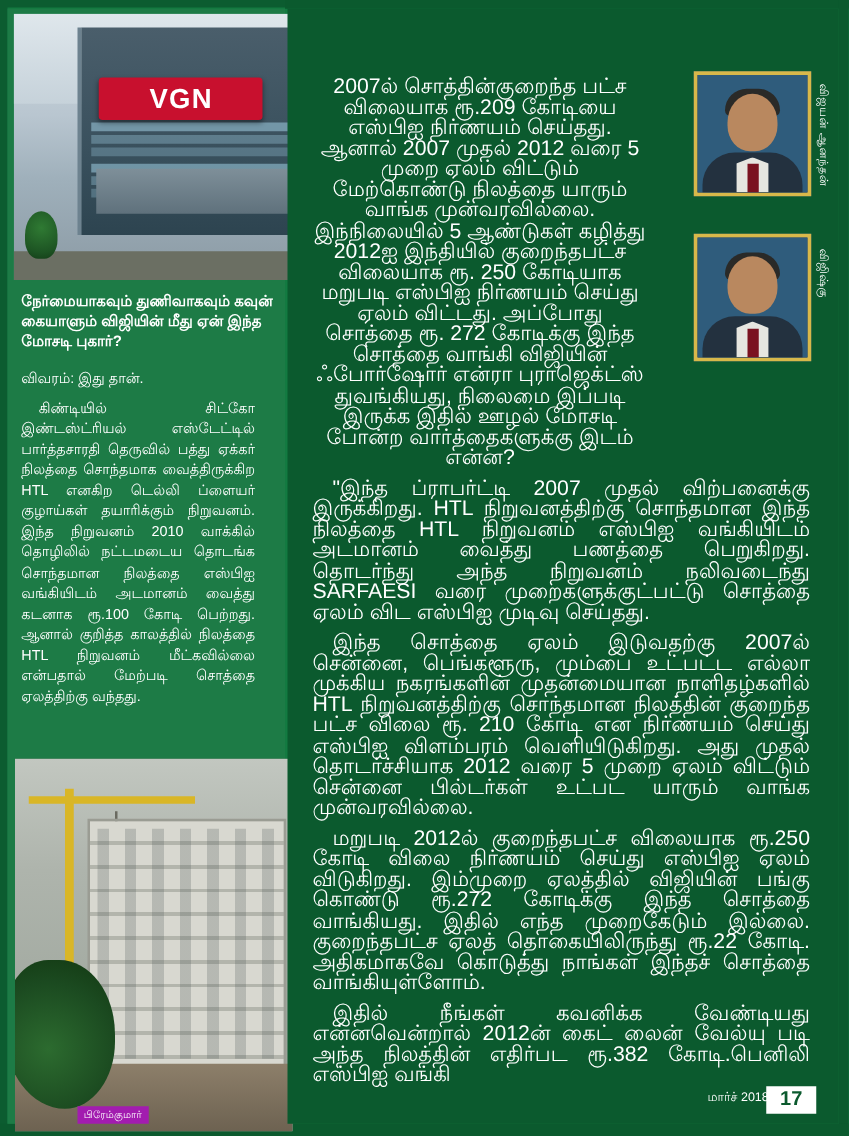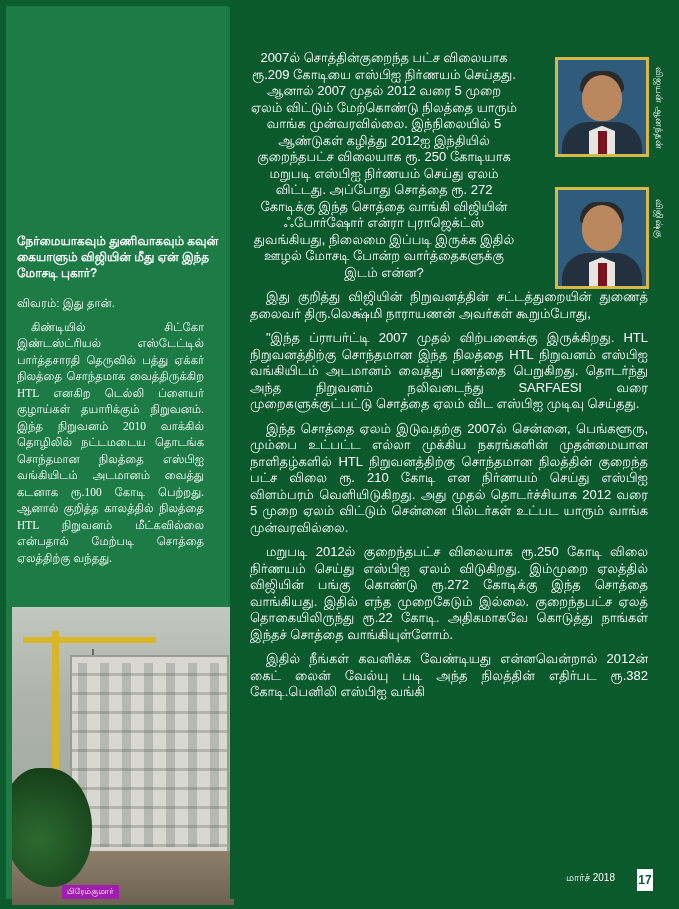--- a/index.html
+++ b/index.html
@@ -126,21 +126,21 @@
     position: absolute;
     left: 11px;
     top: 288px;
     width: 203px;
     color: #ffffff;
     font-size: 11.5px;
     line-height: 16.5px;
     text-align: justify;
   }
   .left-body p { margin: 0 16px 7px 0; }
-  .left-body .ind { text-indent: 14px; font-family: Liberation Serif, serif; }
+  .left-body .ind { text-indent: 14px; }
 
   .photo-bottom {
     position: absolute;
     left: 6px;
     top: 600px;
     width: 222px;
     height: 298px;
     overflow: hidden;
     background: #8e8f86;
   }
@@ -198,24 +198,24 @@
     position: absolute;
     left: 230px;
     top: 7px;
     width: 441px;
     height: 892px;
     background: #0b5a2e;
   }
   .main-text {
     position: absolute;
     left: 20px;
-    top: 43px;
+    top: 54px;
     width: 398px;
     color: #ffffff;
-    font-size: 13px;
+    font-size: 17px;
     line-height: 16.5px;
     text-align: justify;
   }
   .main-text p { margin: 0 0 8px 0; text-indent: 16px; }
   .main-text p.noind { text-indent: 0; }
   .main-text .intro {
     display: block;
     width: 268px;
     text-align: center;
     text-indent: 0;
@@ -332,44 +332,58 @@
     right: 56px;
     bottom: 14px;
     color: #ffffff;
     font-size: 10px;
     font-weight: normal;
   }
   .page-num {
     position: absolute;
     right: 18px;
     bottom: 8px;
-    width: 16px;
+    width: 40px;
     height: 22px;
     background: #ffffff;
     color: #0b5a2e;
-    font-size: 12px;
+    font-size: 16px;
     font-weight: bold;
     display: flex;
     align-items: center;
     justify-content: center;
   }
 </style>
 </head>
 <body>
 
 <div class="page">
 
   <div class="frame-left"></div>
   <div class="frame-top"></div>
   <div class="frame-top-bar"></div>
   <div class="frame-right"></div>
   <div class="frame-bottom"></div>
 
   <div class="left-col">
 
+    <div class="photo-top">
+      <div class="bld">
+        <div class="sky"></div>
+        <div class="tower">
+          <div class="glassrow" style="top:46%;"></div>
+          <div class="glassrow" style="top:66%;"></div>
+          <div class="podium"></div>
+        </div>
+        <div class="sign">VGN</div>
+        <div class="ground"></div>
+        <div class="tree" style="left:3%;"></div>
+        <div class="tree" style="left:88%;"></div>
+      </div>
+    </div>
 
     <div class="caption-left">நேர்மையாகவும் துணிவாகவும் கவுன் கையாளும் விஜியின் மீது ஏன் இந்த மோசடி புகார்?</div>
 
     <div class="left-body">
       <p>விவரம்: இது தான்.</p>
       <p class="ind">கிண்டியில் சிட்கோ இண்டஸ்ட்ரியல் எஸ்டேட்டில் பார்த்தசாரதி தெருவில் பத்து ஏக்கர் நிலத்தை சொந்தமாக வைத்திருக்கிற HTL எனகிற டெல்லி ப்ளையர் குழாய்கள் தயாரிக்கும் நிறுவனம். இந்த நிறுவனம் 2010 வாக்கில் தொழிலில் நட்டமடைய தொடங்க சொந்தமான நிலத்தை எஸ்பிஐ வங்கியிடம் அடமானம் வைத்து கடனாக ரூ.100 கோடி பெற்றது. ஆனால் குறித்த காலத்தில் நிலத்தை HTL நிறுவனம் மீட்கவில்லை என்பதால் மேற்படி சொத்தை ஏலத்திற்கு வந்தது.</p>
     </div>
 
     <div class="photo-bottom">
       <div class="cons">
@@ -407,21 +421,20 @@
         <div class="hair"></div>
         <div class="head"></div>
       </div>
     </div>
     <div class="portrait-label l2">விஜிஷ்கு</div>
 
     <div class="main-text">
       <p class="noind">
         <span class="intro">2007ல் சொத்தின்குறைந்த பட்ச விலையாக ரூ.209 கோடியை எஸ்பிஐ நிர்ணயம் செய்தது. ஆனால் 2007 முதல் 2012 வரை 5 முறை ஏலம் விட்டும் மேற்கொண்டு நிலத்தை யாரும் வாங்க முன்வரவில்லை. இந்நிலையில் 5 ஆண்டுகள் கழித்து 2012ஐ இந்தியில் குறைந்தபட்ச விலையாக ரூ. 250 கோடியாக மறுபடி எஸ்பிஐ நிர்ணயம் செய்து ஏலம் விட்டது. அப்போது சொத்தை ரூ. 272 கோடிக்கு இந்த சொத்தை வாங்கி விஜியின் ஃபோர்ஷோர் என்ரா புராஜெக்ட்ஸ் துவங்கியது, நிலைமை இப்படி இருக்க இதில் ஊழல் மோசடி போன்ற வார்த்தைகளுக்கு இடம் என்ன?</span>
       </p>
-      <p>இது குறித்து விஜியின் நிறுவனத்தின் சட்டத்துறையின் துணைத் தலைவர் திரு.லெக்ஷ்மி நாராயணன் அவர்கள் கூறும்போது,</p>
       <p class="quote">"இந்த ப்ராபர்ட்டி 2007 முதல் விற்பனைக்கு இருக்கிறது. HTL நிறுவனத்திற்கு சொந்தமான இந்த நிலத்தை HTL நிறுவனம் எஸ்பிஐ வங்கியிடம் அடமானம் வைத்து பணத்தை பெறுகிறது. தொடர்ந்து அந்த நிறுவனம் நலிவடைந்து SARFAESI வரை முறைகளுக்குட்பட்டு சொத்தை ஏலம் விட எஸ்பிஐ முடிவு செய்தது.</p>
       <p>இந்த சொத்தை ஏலம் இடுவதற்கு 2007ல் சென்னை, பெங்களூரு, மும்பை உட்பட்ட எல்லா முக்கிய நகரங்களின் முதன்மையான நாளிதழ்களில் HTL நிறுவனத்திற்கு சொந்தமான நிலத்தின் குறைந்த பட்ச விலை ரூ. 210 கோடி என நிர்ணயம் செய்து எஸ்பிஐ விளம்பரம் வெளியிடுகிறது. அது முதல் தொடர்ச்சியாக 2012 வரை 5 முறை ஏலம் விட்டும் சென்னை பில்டர்கள் உட்பட யாரும் வாங்க முன்வரவில்லை.</p>
       <p>மறுபடி 2012ல் குறைந்தபட்ச விலையாக ரூ.250 கோடி விலை நிர்ணயம் செய்து எஸ்பிஐ ஏலம் விடுகிறது. இம்முறை ஏலத்தில் விஜியின் பங்கு கொண்டு ரூ.272 கோடிக்கு இந்த சொத்தை வாங்கியது. இதில் எந்த முறைகேடும் இல்லை. குறைந்தபட்ச ஏலத் தொகையிலிருந்து ரூ.22 கோடி. அதிகமாகவே கொடுத்து நாங்கள் இந்தச் சொத்தை வாங்கியுள்ளோம்.</p>
       <p>இதில் நீங்கள் கவனிக்க வேண்டியது என்னவென்றால் 2012ன் கைட் லைன் வேல்யு படி அந்த நிலத்தின் எதிர்பட ரூ.382 கோடி.பெனிலி எஸ்பிஐ வங்கி</p>
     </div>
 
 
     <div class="footer-month">மார்ச் 2018</div>
     <div class="page-num">17</div>
   </div>

